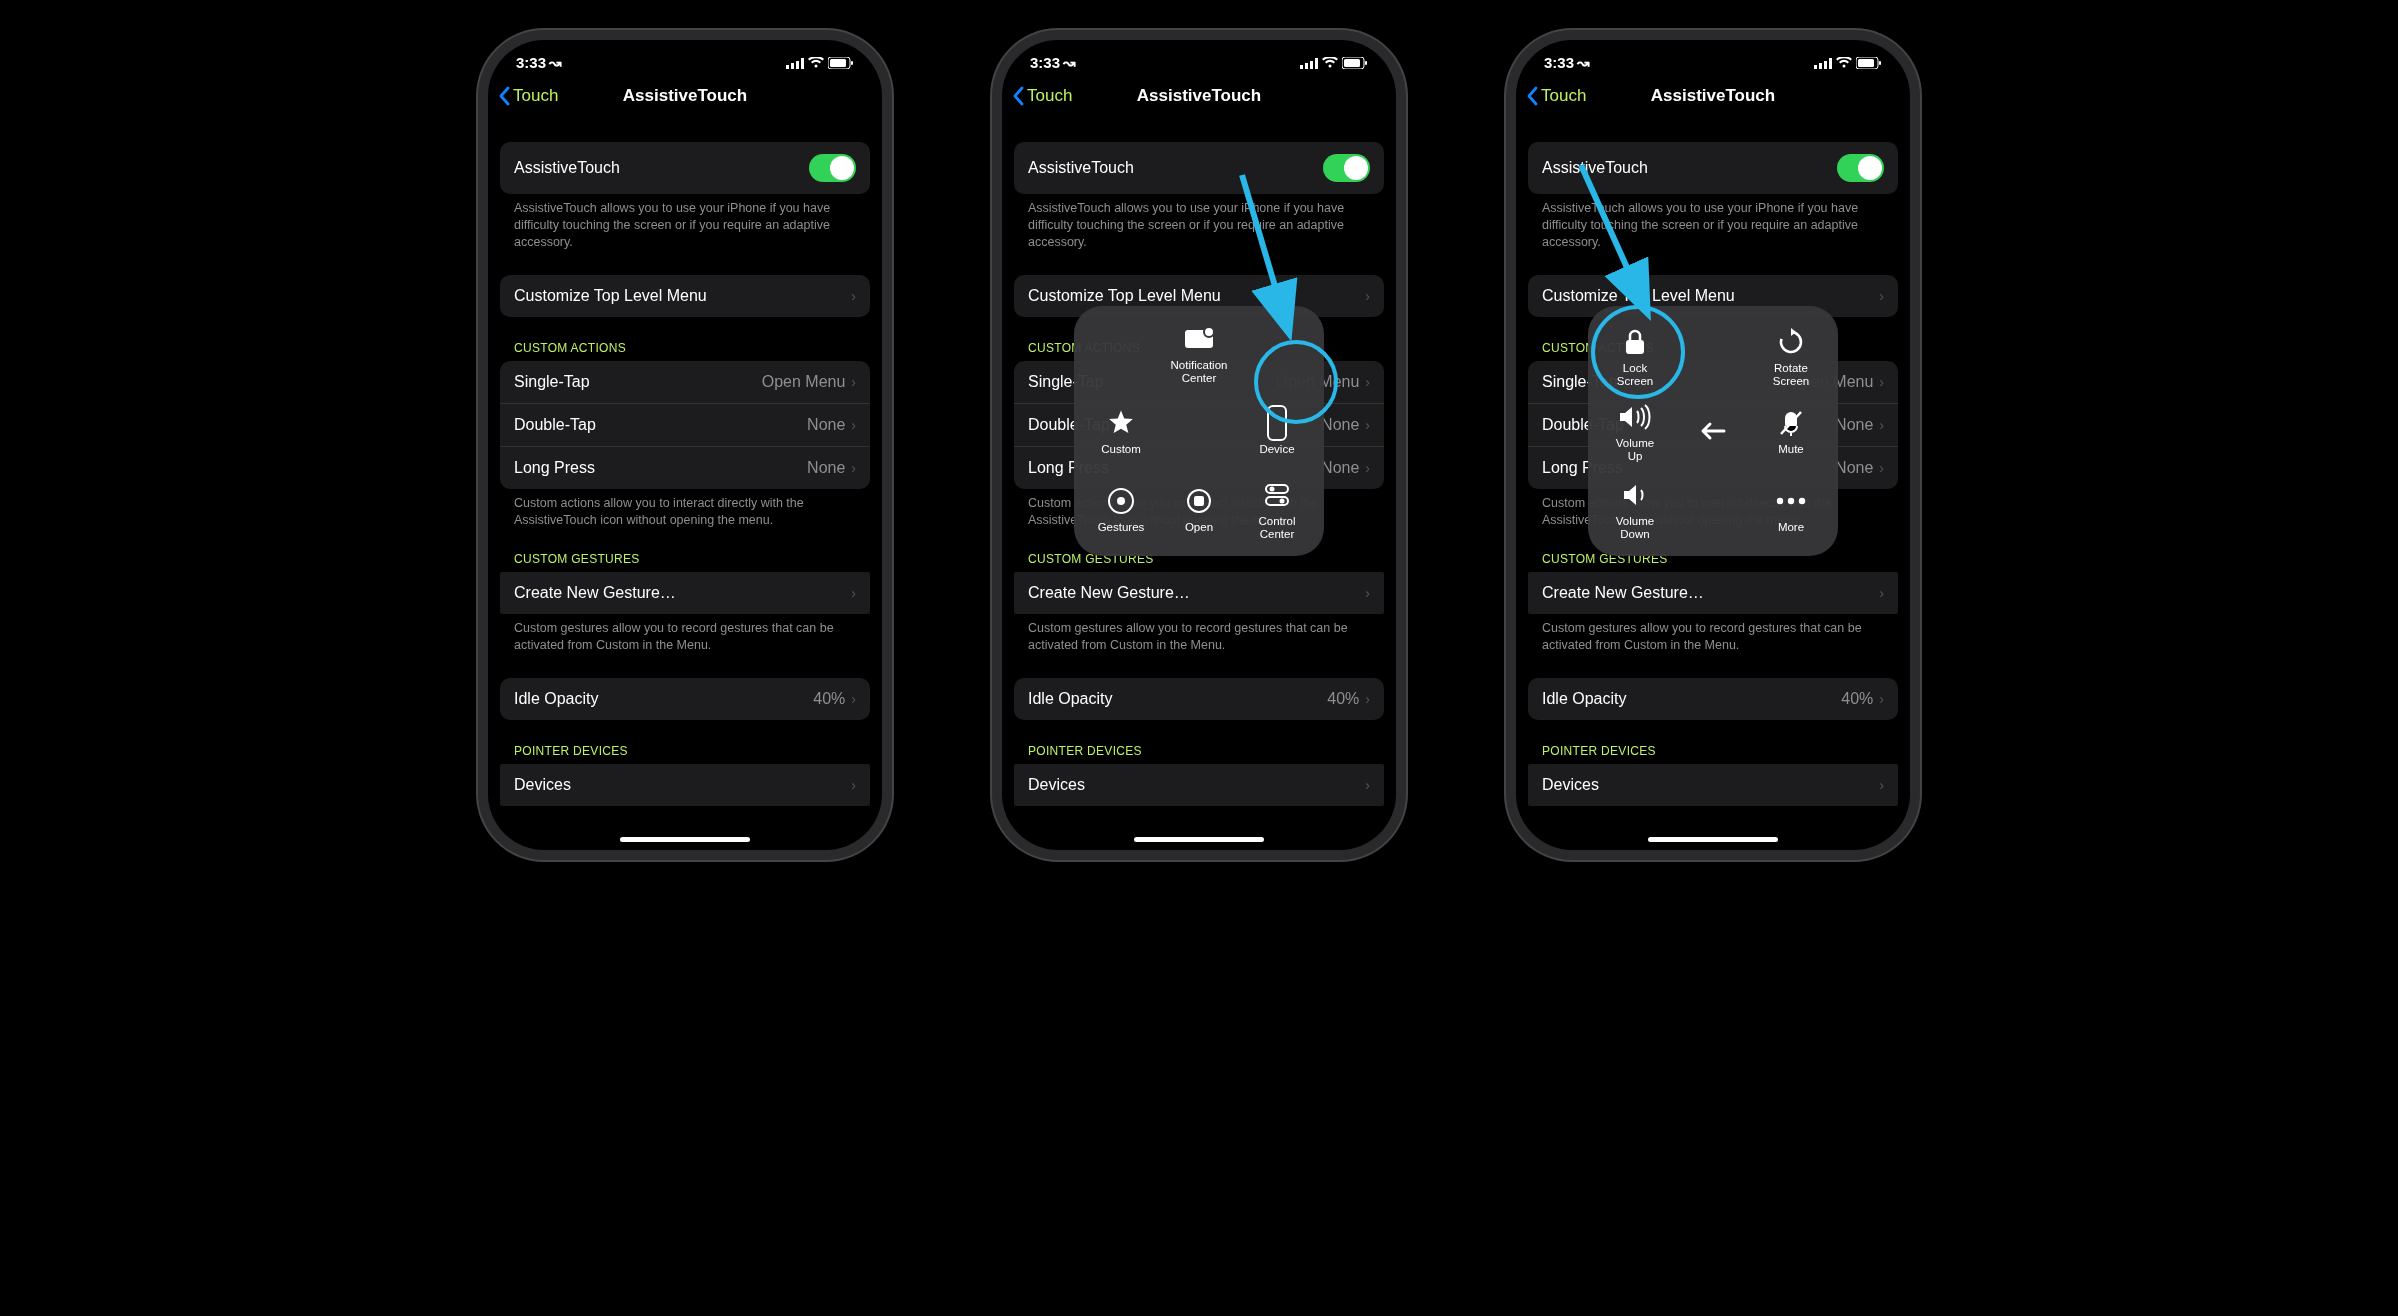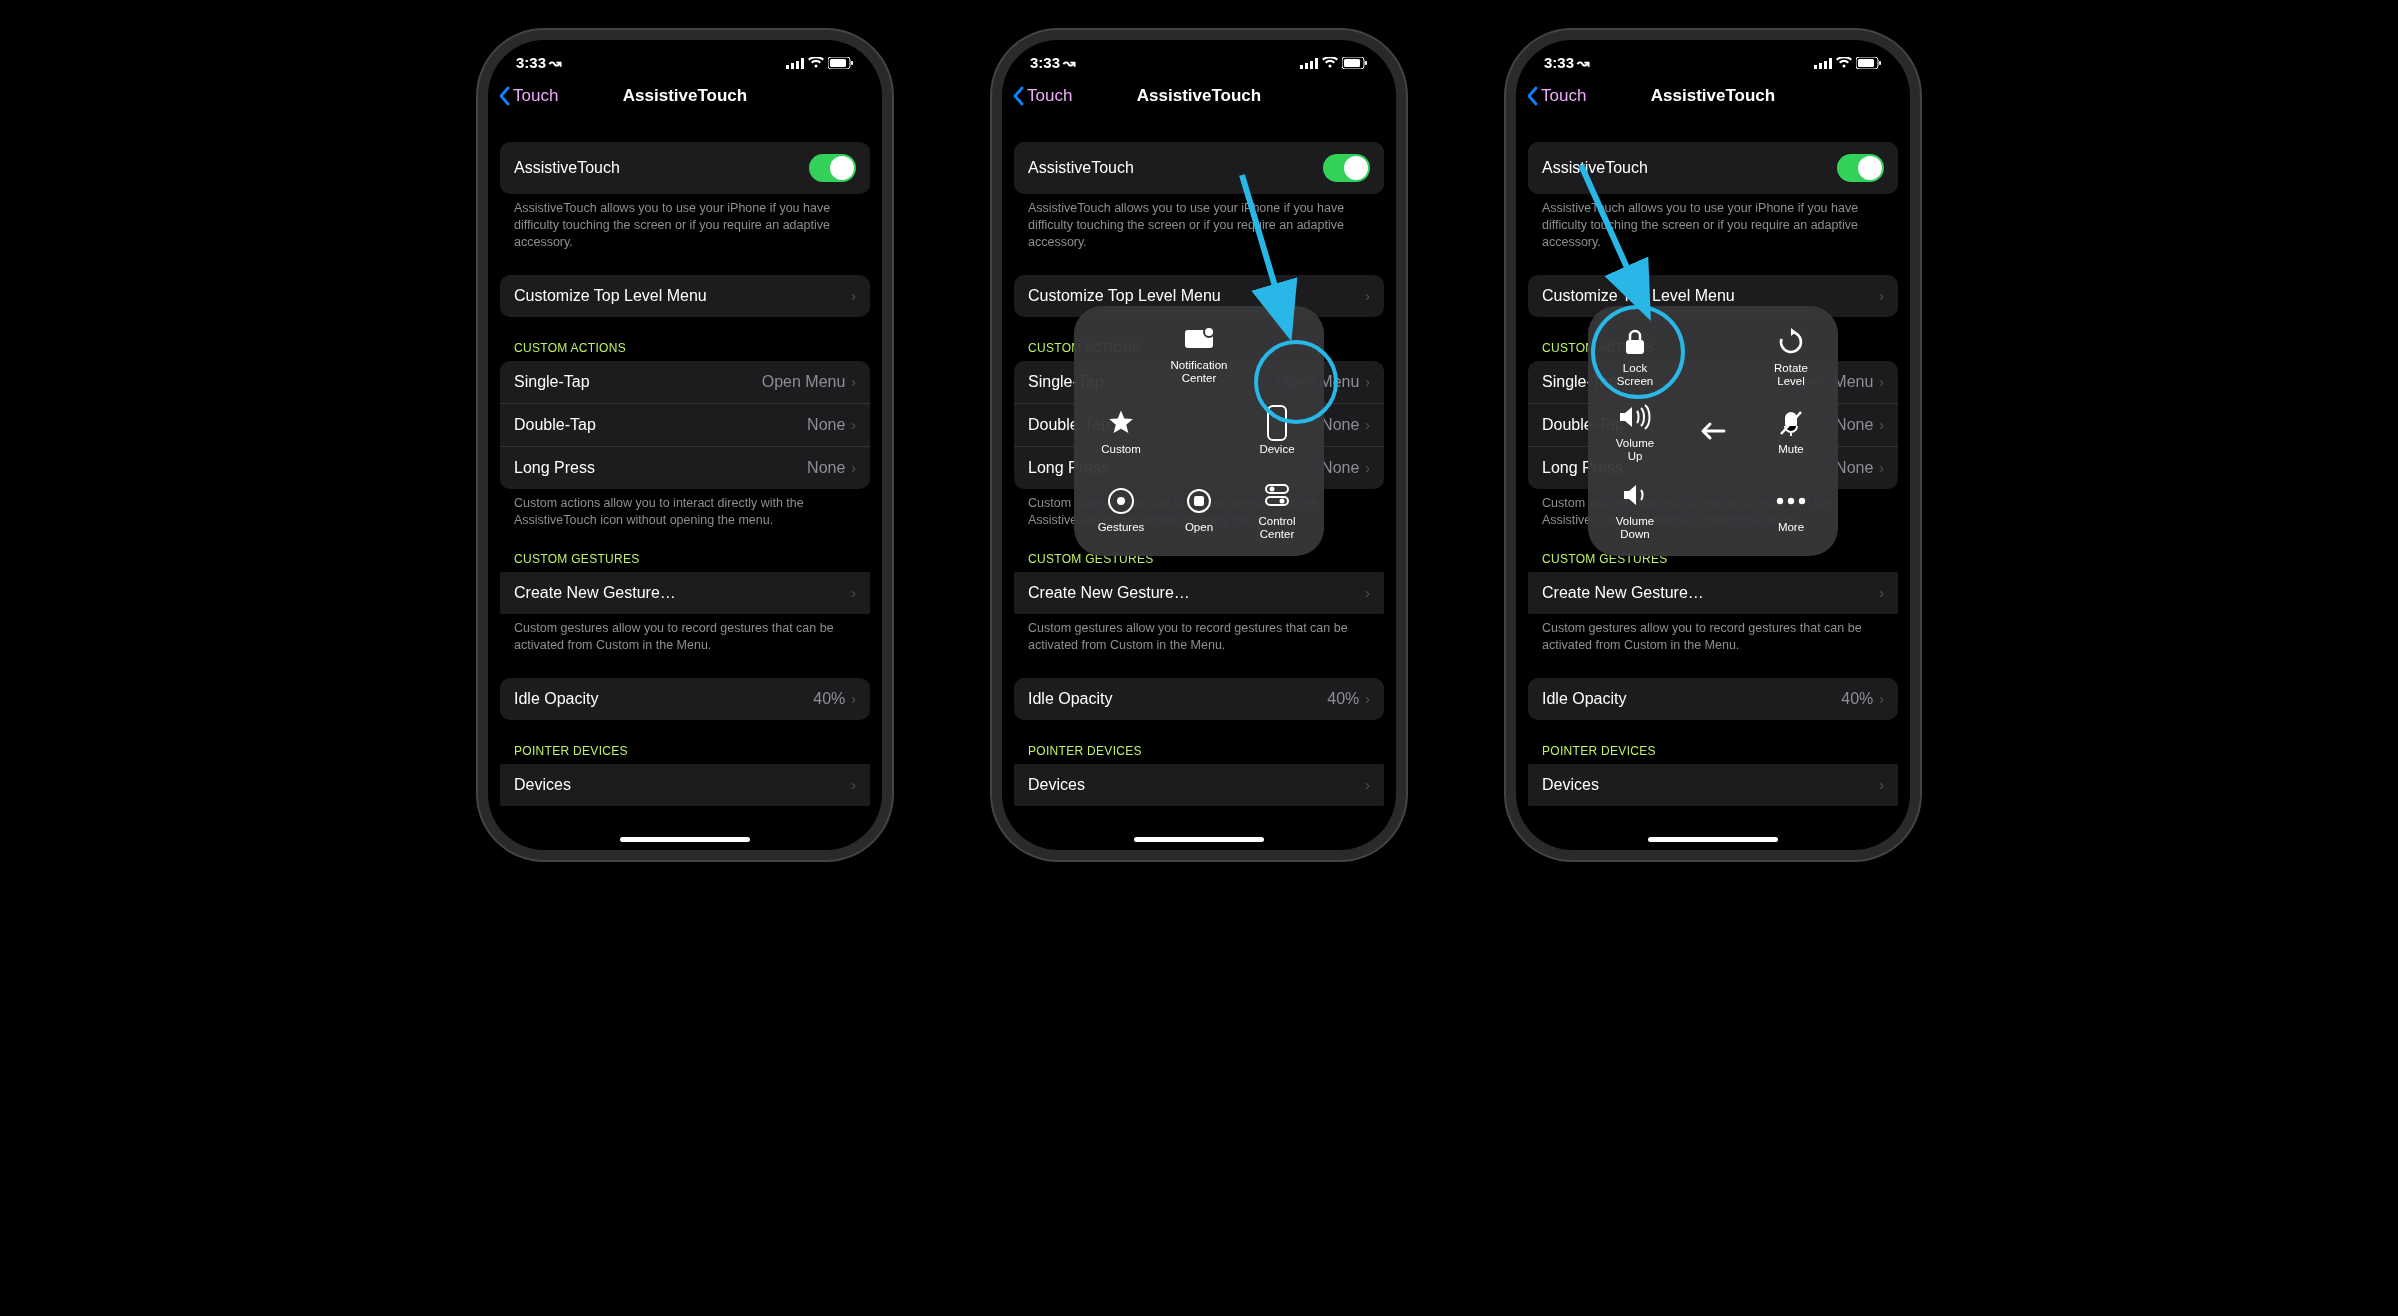--- a/index.html
+++ b/index.html
@@ -45,21 +45,21 @@
   .status-right { display: flex; align-items: center; gap: 4px; }
   .nav-bar {
     display: flex;
     align-items: center;
     padding: 8px 10px 12px;
     position: relative;
   }
   .back-btn {
     display: flex;
     align-items: flex-end;
-    color: #f0abfc;
+    color: #bef264;
     font-size: 17px;
   }
   .nav-title {
     position: absolute;
     left: 50%;
     transform: translateX(-50%);
     color: #fff;
     font-size: 17px;
     font-weight: 600;
   }
@@ -504,21 +504,21 @@
 Screen</span>
     </div>
     <div class="ov-item" style="grid-column:3;grid-row:1;margin-top:6px">
       <div class="ov-icon">
           <svg width="28" height="28" viewBox="0 0 28 28">
             <path d="M14 4a10 10 0 1 1-9.5 6.8" stroke="#fff" stroke-width="2.5" fill="none"></path>
             <path d="M14 0v8l5-4z" fill="#fff"></path>
           </svg>
         </div>
       <span style="white-space:pre-line">Rotate
-Level</span>
+Screen</span>
     </div>
     <div class="ov-item" style="grid-column:1;grid-row:2">
       <div class="ov-icon">
           <svg width="34" height="26" viewBox="0 0 34 26">
             <path d="M2 9h5l7-6v20l-7-6H2z" fill="#fff"></path>
             <path d="M19 7c2 2 2 10 0 12M23 4c4 4 4 14 0 18M27 1c6 5 6 19 0 24" stroke="#fff" stroke-width="2" fill="none"></path>
           </svg>
         </div>
       <span style="white-space:pre-line">Volume
 Up</span>

